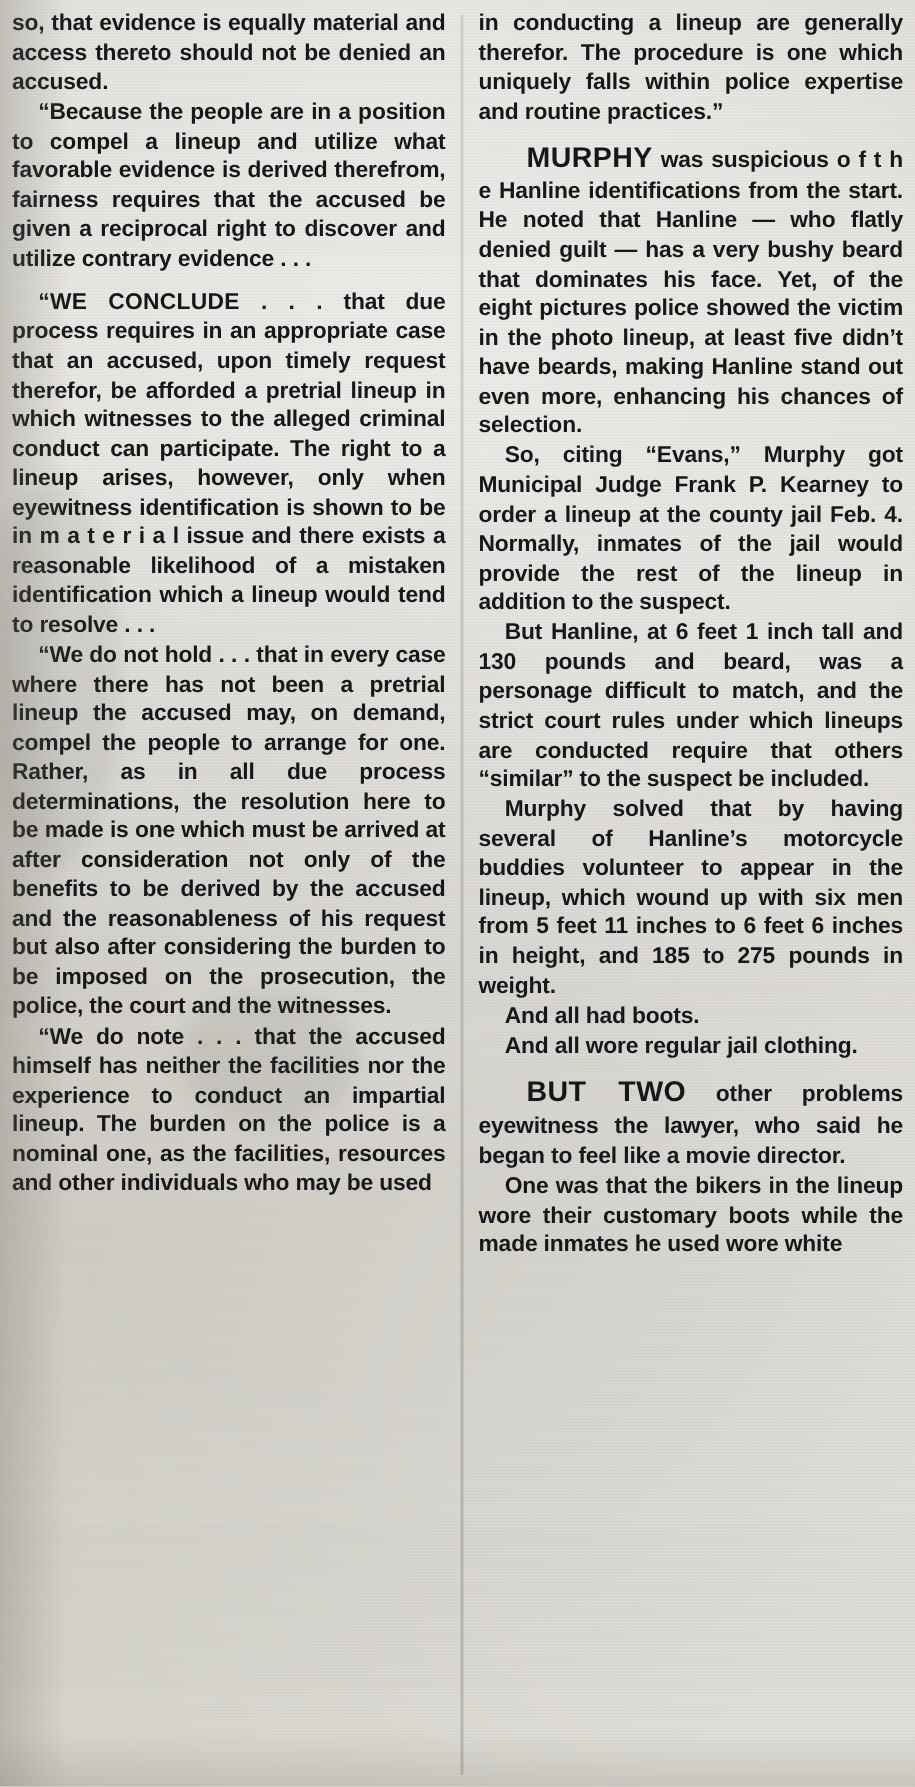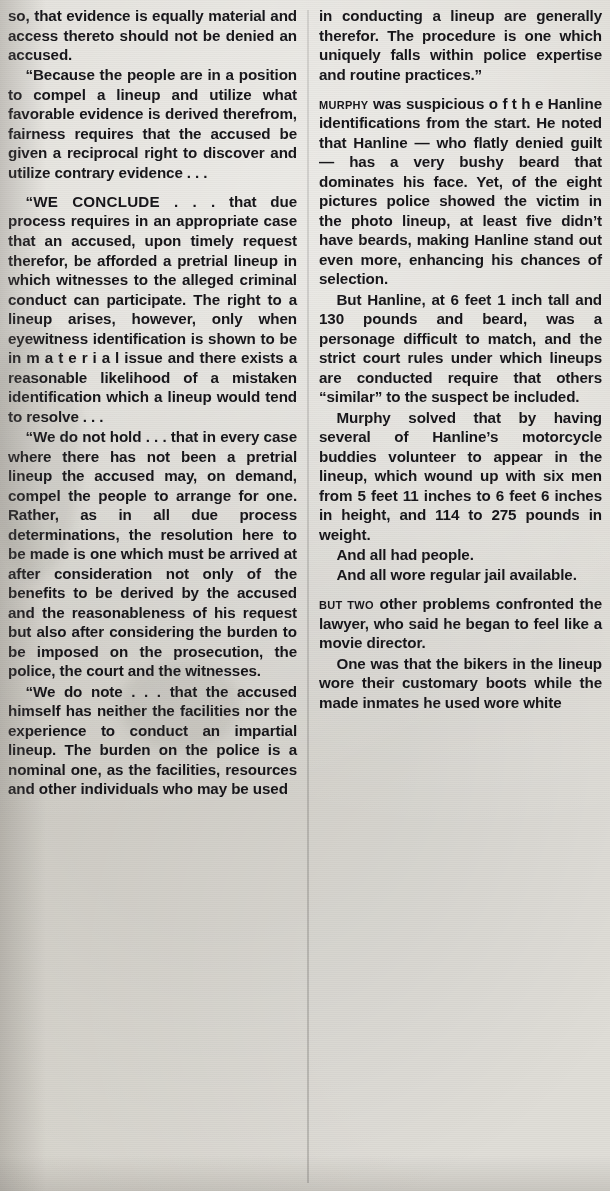--- a/index.html
+++ b/index.html
@@ -58,22 +58,23 @@
     letter-spacing: -0.1px;
   }
   p.noindent { text-indent: 0; }
   p.spaced { margin-top: 0.62em; }
   .lead {
     font-weight: 700;
     letter-spacing: 0.2px;
   }
   .lead-big {
     font-weight: 700;
-    font-size: 11px;
+    font-size: 19px;
     letter-spacing: 0.3px;
+    margin-left: 32px;
   }
   
   .grain {
     pointer-events: none;
     position: absolute;
     inset: 0;
     background-image:
       repeating-linear-gradient(0deg, rgba(0,0,0,0.035) 0 1px, rgba(255,255,255,0.02) 1px 2px);
     mix-blend-mode: multiply;
     opacity: 0.55;
@@ -110,25 +111,26 @@
       <p class="spaced"><span class="lead">“WE CONCLUDE . . .</span> <span>that due process requires in an appropriate case that an accused, upon timely request therefor, be afforded a pretrial lineup in which witnesses to the alleged criminal conduct can participate. The right to a lineup arises, however, only when eyewitness identification is shown to be in m a t e r i a l issue and there exists a reasonable likelihood of a mistaken identification which a lineup would tend to resolve . . .</span></p>
       <p><span>“We do not hold . . . that in every case where there has not been a pretrial lineup the accused may, on demand, compel the people to arrange for one. Rather, as in all due process determinations, the resolution here to be made is one which must be arrived at after consideration not only of the benefits to be derived by the accused and the reasonableness of his request but also after considering the burden to be imposed on the prosecution, the police, the court and the witnesses.</span></p>
       <p><span>“We do note . . . that the accused himself has neither the facilities nor the experience to conduct an impartial lineup. The burden on the police is a nominal one, as the facilities, resources and other individuals who may be used</span></p>
     </div>
 
     <div class="gutter"></div>
 
     <div class="col col-right">
       <p class="noindent"><span>in conducting a lineup are generally therefor. The procedure is one which uniquely falls within police expertise and routine practices.”</span></p>
       <p class="spaced noindent"><span class="lead-big">MURPHY</span> <span>was suspicious o f t h e Hanline identifications from the start. He noted that Hanline — who flatly denied guilt — has a very bushy beard that dominates his face. Yet, of the eight pictures police showed the victim in the photo lineup, at least five didn’t have beards, making Hanline stand out even more, enhancing his chances of selection.</span></p>
+      <p><span>So, citing “Evans,” Murphy got Municipal Judge Frank P. Kearney to order a lineup at the county jail Feb. 4. Normally, inmates of the jail would provide the rest of the lineup in addition to the suspect.</span></p>
       <p><span>But Hanline, at 6 feet 1 inch tall and 130 pounds and beard, was a personage difficult to match, and the strict court rules under which lineups are conducted require that others “similar” to the suspect be included.</span></p>
-      <p><span>Murphy solved that by having several of Hanline’s motorcycle buddies volunteer to appear in the lineup, which wound up with six men from 5 feet 11 inches to 6 feet 6 inches in height, and 114 to 275 pounds in weight.</span></p>
-      <p><span>And all had people.</span></p>
-      <p><span>And all wore regular jail available.</span></p>
-      <p class="spaced noindent"><span class="lead-big">BUT TWO</span> <span>other problems confronted the lawyer, who said he began to feel like a movie director.</span></p>
+      <p><span>Murphy solved that by having several of Hanline’s motorcycle buddies volunteer to appear in the lineup, which wound up with six men from 5 feet 11 inches to 6 feet 6 inches in height, and 185 to 275 pounds in weight.</span></p>
+      <p><span>And all had boots.</span></p>
+      <p><span>And all wore regular jail clothing.</span></p>
+      <p class="spaced noindent"><span class="lead-big">BUT TWO</span> <span>other problems eyewitness the lawyer, who said he began to feel like a movie director.</span></p>
       <p><span>One was that the bikers in the lineup wore their customary boots while the made inmates he used wore white</span></p>
     </div>
 
   </div>
 
   <div class="smudge" style="left:-10px; top:320px; width:90px; height:260px;"></div>
   <div class="smudge" style="left:120px; top:660px; width:120px; height:90px;"></div>
   <div class="fade-left"></div>
   <div class="fade-bottom"></div>
   <div class="grain"></div>

